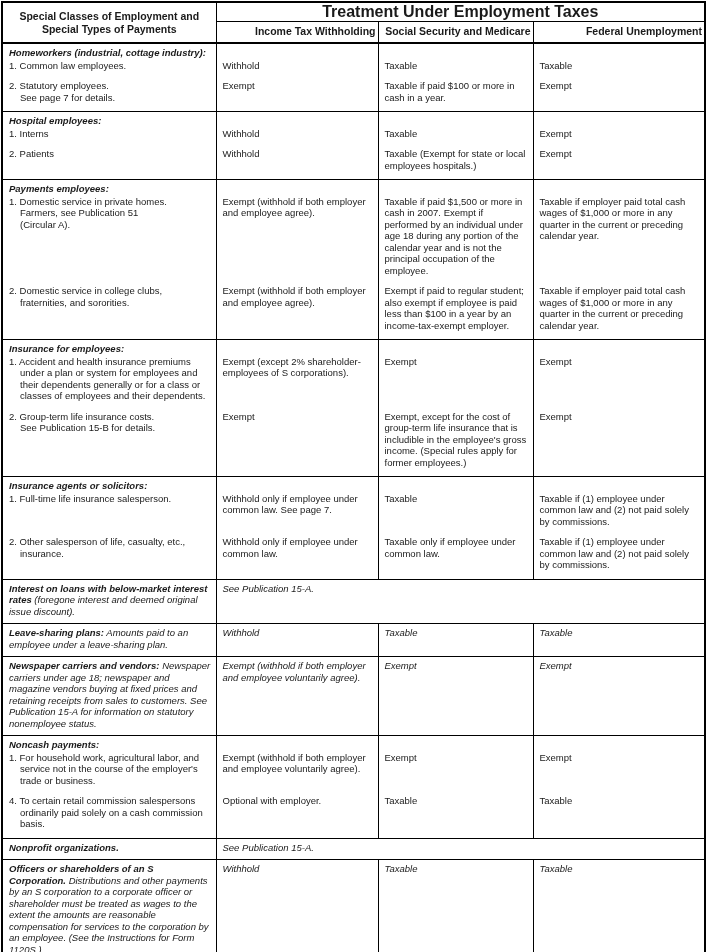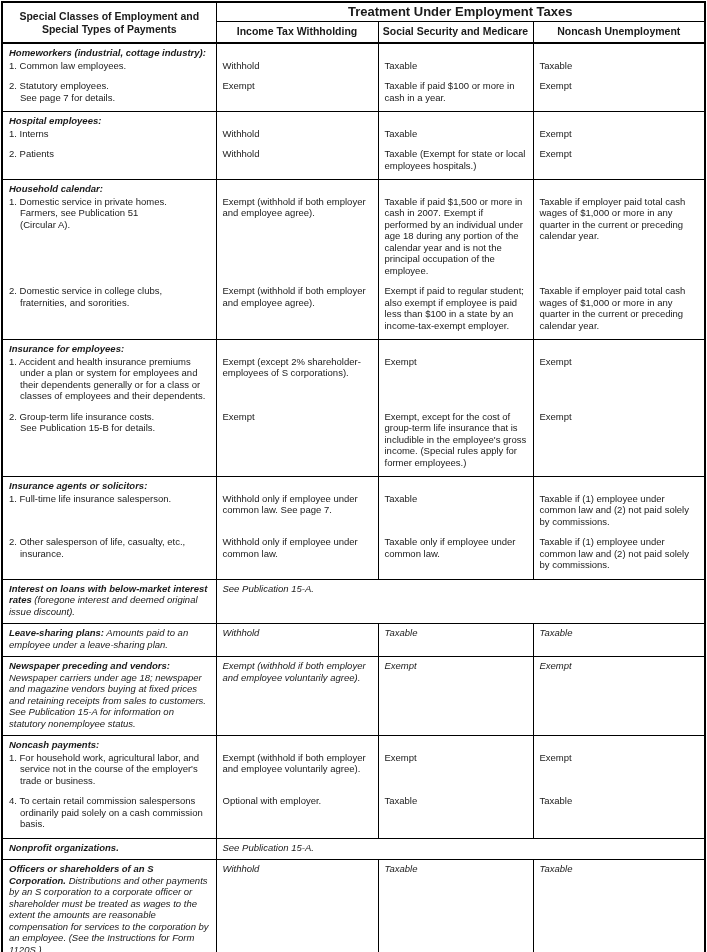--- a/index.html
+++ b/index.html
@@ -24,28 +24,28 @@
     vertical-align: middle;
     text-align: center;
     font-size: 10.5px;
     line-height: 13px;
     font-weight: bold;
     padding: 2px 8px;
     border-bottom: 2px solid #000;
   }
   th.group {
     text-align: center;
-    font-size: 13px;
+    font-size: 16px;
     line-height: 13px;
     font-weight: bold;
     padding: 2px 4px 3px 4px;
     border-bottom: 1px solid #000;
   }
   th.colhead {
-    text-align: center;
+    text-align: right;
     font-size: 10.5px;
     line-height: 12px;
     font-weight: bold;
     padding: 3px 2px 5px 2px;
     border-bottom: 2px solid #000;
   }
   
   td { font-size: 9.5px; line-height: 11.5px; }
   td.lbl  { padding: 3px 4px 2px 6px; }
   td.cell { padding: 3px 5px 2px 6px; }
@@ -71,21 +71,21 @@
     <col style="width:172px">
   </colgroup>
   <thead>
     <tr>
       <th class="corner" rowspan="2">Special Classes of Employment and Special Types of Payments</th>
       <th class="group" colspan="3">Treatment Under Employment Taxes</th>
     </tr>
     <tr>
       <th class="colhead">Income Tax Withholding</th>
       <th class="colhead">Social Security and Medicare</th>
-      <th class="colhead">Noncash Unemployment</th>
+      <th class="colhead">Federal Unemployment</th>
     </tr>
   </thead>
   <tbody>
       <tr class="sec-row has-items">
         <td class="lbl"><span class="b">Homeworkers (industrial, cottage industry):</span></td>
         <td class="cell"></td>
         <td class="cell"></td>
         <td class="cell"></td>
       </tr>
       <tr class="item-row">
@@ -121,41 +121,41 @@
       </tr>
       <tr class="item-row">
         <td class="lbl">
           <div class="item-label">2. Patients</div>
         </td>
         <td class="cell">Withhold</td>
         <td class="cell">Taxable (Exempt for state or local employees hospitals.)</td>
         <td class="cell">Exempt</td>
       </tr>
       <tr class="sec-row has-items">
-        <td class="lbl"><span class="b">Household calendar:</span></td>
+        <td class="lbl"><span class="b">Payments employees:</span></td>
         <td class="cell"></td>
         <td class="cell"></td>
         <td class="cell"></td>
       </tr>
       <tr class="item-row">
         <td class="lbl">
           <div class="item-label">1. Domestic service in private homes.
 Farmers, see Publication 51
 (Circular A).</div>
         </td>
         <td class="cell">Exempt (withhold if both employer and employee agree).</td>
         <td class="cell">Taxable if paid $1,500 or more in cash in 2007. Exempt if performed by an individual under age 18 during any portion of the calendar year and is not the principal occupation of the employee.</td>
         <td class="cell">Taxable if employer paid total cash wages of $1,000 or more in any quarter in the current or preceding calendar year.</td>
       </tr>
       <tr class="item-row">
         <td class="lbl">
           <div class="item-label">2. Domestic service in college clubs, fraternities, and sororities.</div>
         </td>
         <td class="cell">Exempt (withhold if both employer and employee agree).</td>
-        <td class="cell">Exempt if paid to regular student; also exempt if employee is paid less than $100 in a state by an income-tax-exempt employer.</td>
+        <td class="cell">Exempt if paid to regular student; also exempt if employee is paid less than $100 in a year by an income-tax-exempt employer.</td>
         <td class="cell">Taxable if employer paid total cash wages of $1,000 or more in any quarter in the current or preceding calendar year.</td>
       </tr>
       <tr class="sec-row has-items">
         <td class="lbl"><span class="b">Insurance for employees:</span></td>
         <td class="cell"></td>
         <td class="cell"></td>
         <td class="cell"></td>
       </tr>
       <tr class="item-row">
         <td class="lbl">
@@ -200,21 +200,21 @@
         <td class="lbl"><span class="b">Interest on loans with below-market interest rates</span> <span>(foregone interest and deemed original issue discount).</span></td>
         <td class="cell" colspan="3">See Publication 15-A.</td>
       </tr>
       <tr class="sec-row single">
         <td class="lbl"><span class="b">Leave-sharing plans:</span> <span>Amounts paid to an employee under a leave-sharing plan.</span></td>
         <td class="cell">Withhold</td>
         <td class="cell">Taxable</td>
         <td class="cell">Taxable</td>
       </tr>
       <tr class="sec-row single">
-        <td class="lbl"><span class="b">Newspaper preceding and vendors:</span> <span>Newspaper carriers under age 18; newspaper and magazine vendors buying at fixed prices and retaining receipts from sales to customers. See Publication 15-A for information on statutory nonemployee status.</span></td>
+        <td class="lbl"><span class="b">Newspaper carriers and vendors:</span> <span>Newspaper carriers under age 18; newspaper and magazine vendors buying at fixed prices and retaining receipts from sales to customers. See Publication 15-A for information on statutory nonemployee status.</span></td>
         <td class="cell">Exempt (withhold if both employer and employee voluntarily agree).</td>
         <td class="cell">Exempt</td>
         <td class="cell">Exempt</td>
       </tr>
       <tr class="sec-row has-items">
         <td class="lbl"><span class="b">Noncash payments:</span></td>
         <td class="cell"></td>
         <td class="cell"></td>
         <td class="cell"></td>
       </tr>

